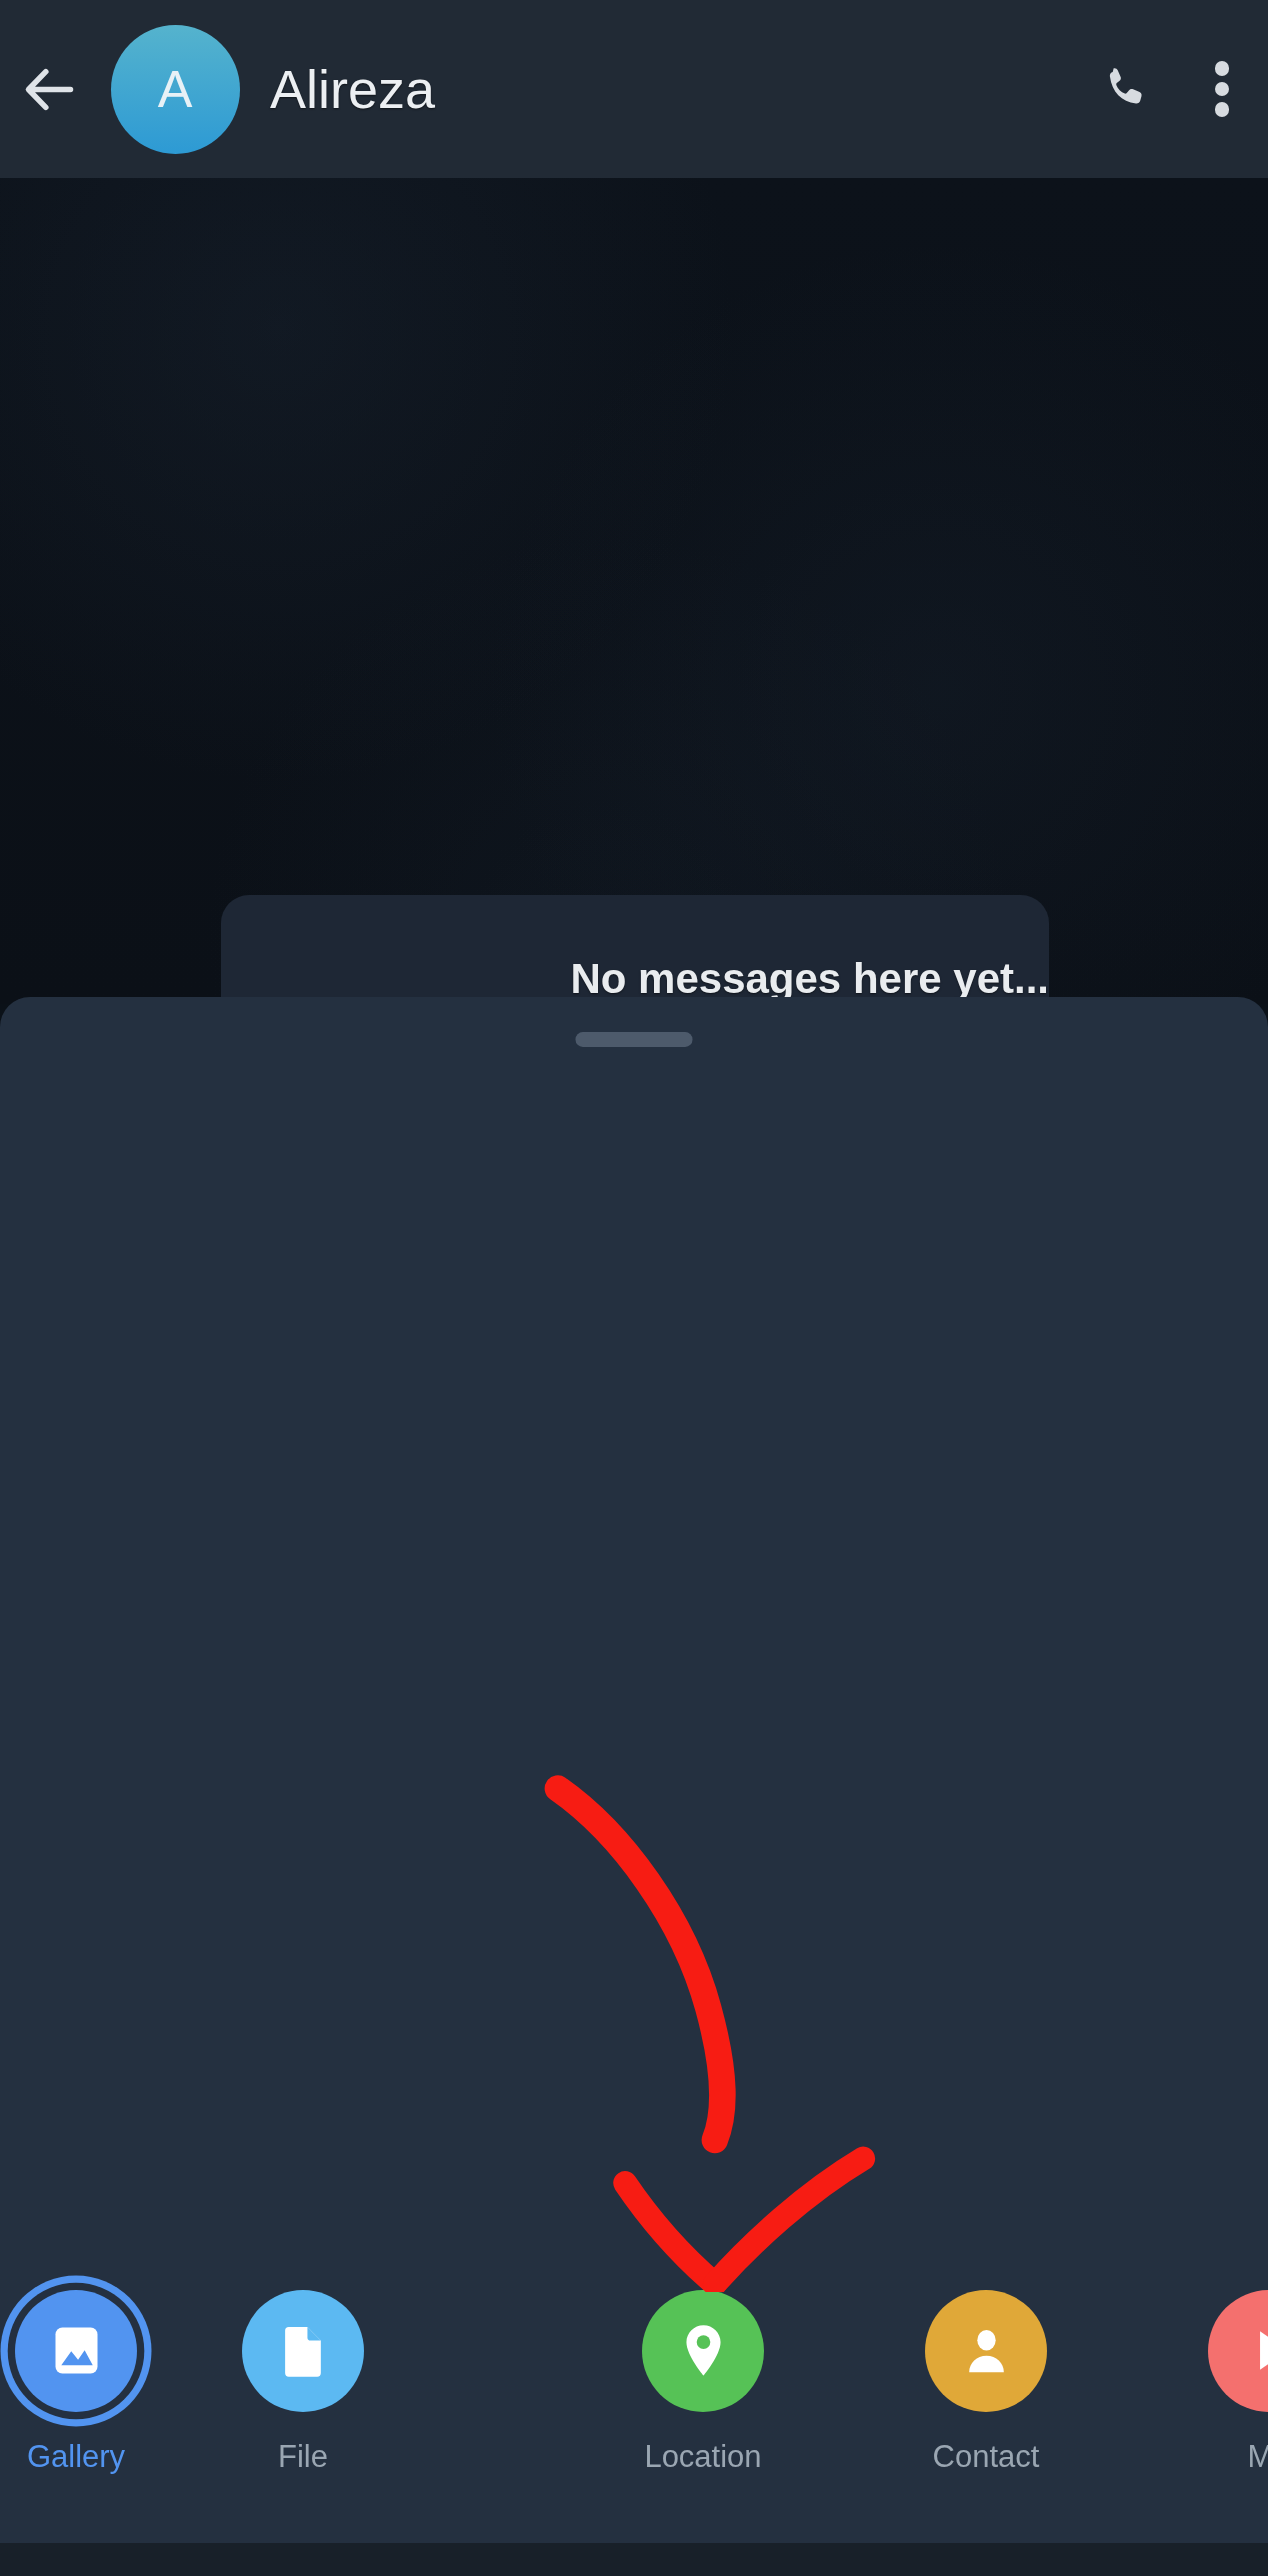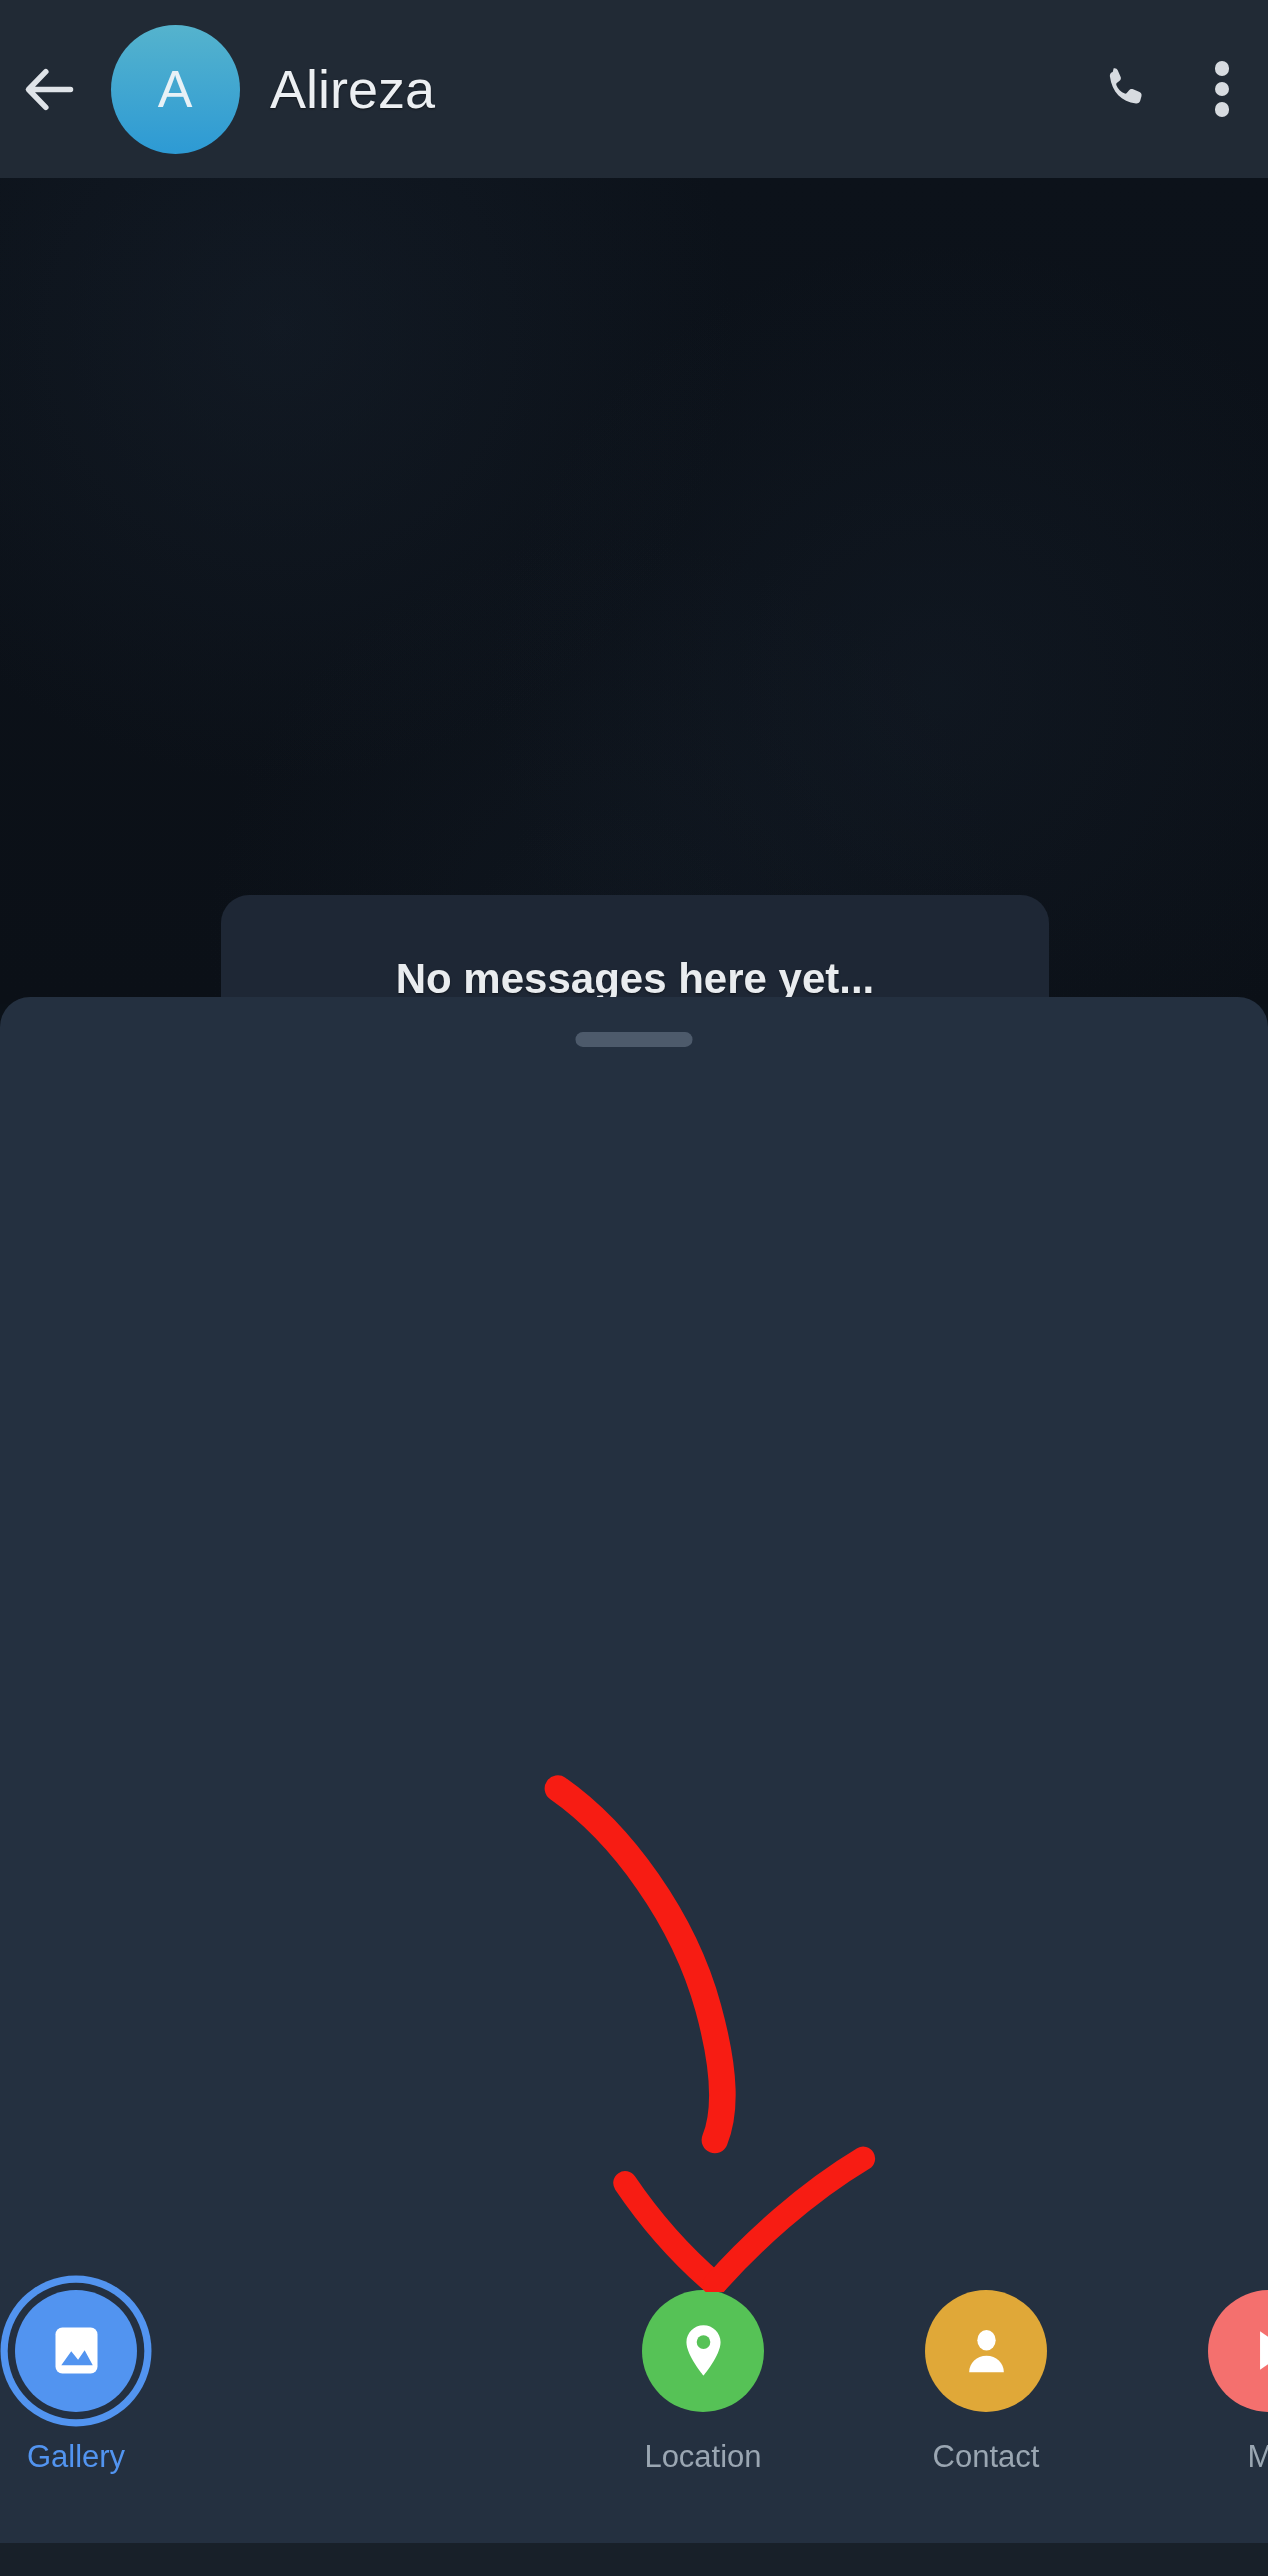--- a/index.html
+++ b/index.html
@@ -69,21 +69,21 @@
       radial-gradient(circle at 48% 92%, rgba(26,38,52,.22) 0%, rgba(0,0,0,0) 40%),
       linear-gradient(180deg,#0c121a 0%,#0b1017 100%);
     overflow:hidden;
   }
   #empty-bubble {
     position:absolute;
     left:221px; top:717px;
     width:828px; height:152px;
     background:#1e2735;
     border-radius:28px;
-    display:flex; justify-content:center;
+    display:flex; justify-content:flex-end;
     padding-top:63px;
   }
   #empty-text {
     color:#e9ecef; font-size:42px; font-weight:700;
     line-height:1; text-shadow:0 1.3px 2px rgba(0,0,0,.5);
     white-space:nowrap;
   }
 
   
   #sheet {
@@ -202,20 +202,29 @@
     <div class="attach-item selected" style="left:0px;">
       <div class="attach-circle" style="background:#5294f0;">
         <svg width="63" height="63" viewBox="0 0 24 24">
           <rect x="4" y="3.2" width="16" height="17.6" rx="2.6" fill="#ffffff"></rect>
           <path d="M6.2 17.6 10 12.3l2.6 3.2 2.5-3.6 3.1 5.7z" fill="#5294f0"></path>
         </svg>
       </div>
       <div class="attach-label">Gallery</div>
     </div>
 
+    <div class="attach-item" style="left:227px;">
+      <div class="attach-circle" style="background:#5cb9f2;">
+        <svg width="63" height="63" viewBox="0 0 24 24">
+          <path d="M6.4 3h7.1l5.1 5.2v12.4a1.4 1.4 0 0 1-1.4 1.4H6.4A1.4 1.4 0 0 1 5 20.6V4.4A1.4 1.4 0 0 1 6.4 3z" fill="#ffffff"></path>
+          <path d="M13.5 3v4a1.2 1.2 0 0 0 1.2 1.2h3.9z" fill="#5cb9f2"></path>
+        </svg>
+      </div>
+      <div class="attach-label">File</div>
+    </div>
 
     <div class="attach-item" style="left:627px;">
       <div class="attach-circle" style="background:#56c256;">
         <svg width="63" height="63" viewBox="0 0 24 24">
           <path d="M12 2.4c-3.6 0-6.5 2.9-6.5 6.5 0 4.9 6.5 12.7 6.5 12.7s6.5-7.8 6.5-12.7c0-3.6-2.9-6.5-6.5-6.5z" fill="#ffffff"></path>
           <circle cx="12" cy="8.8" r="2.6" fill="#56c256"></circle>
         </svg>
       </div>
       <div class="attach-label">Location</div>
     </div>

